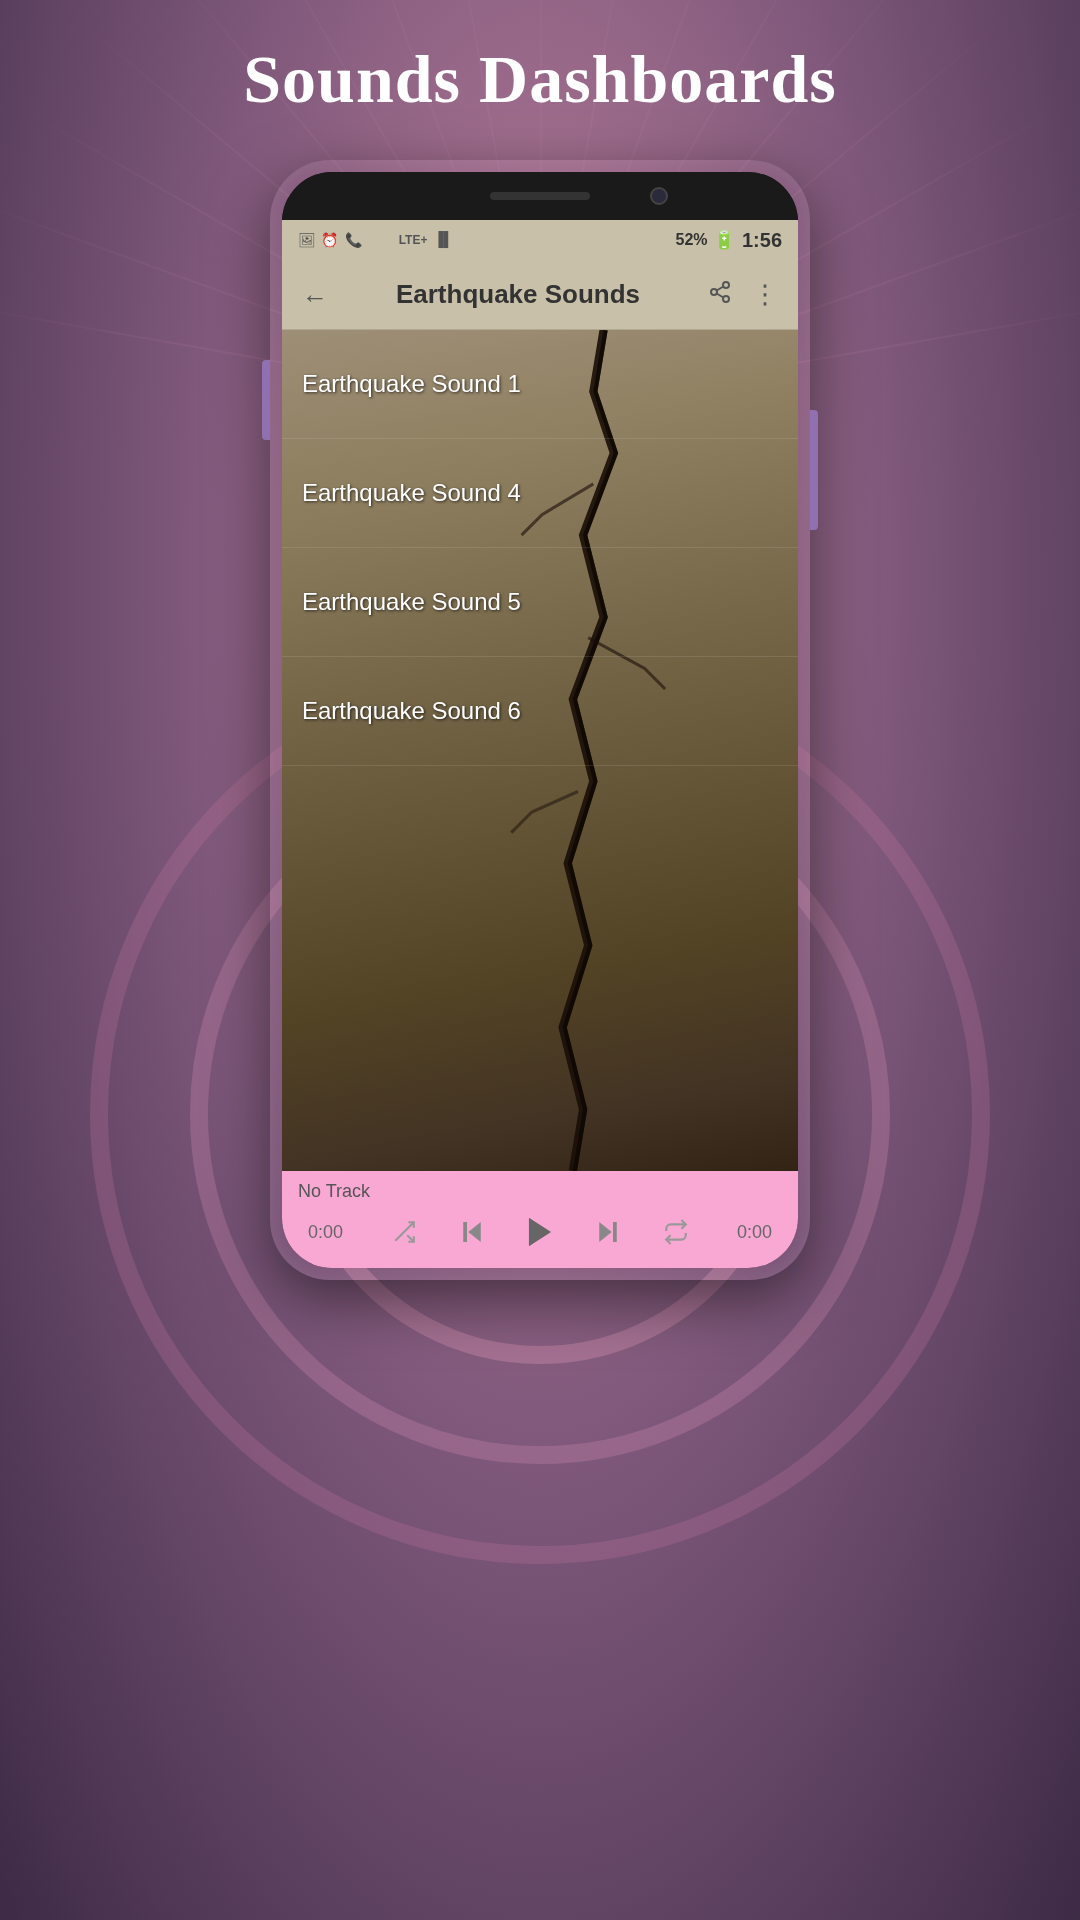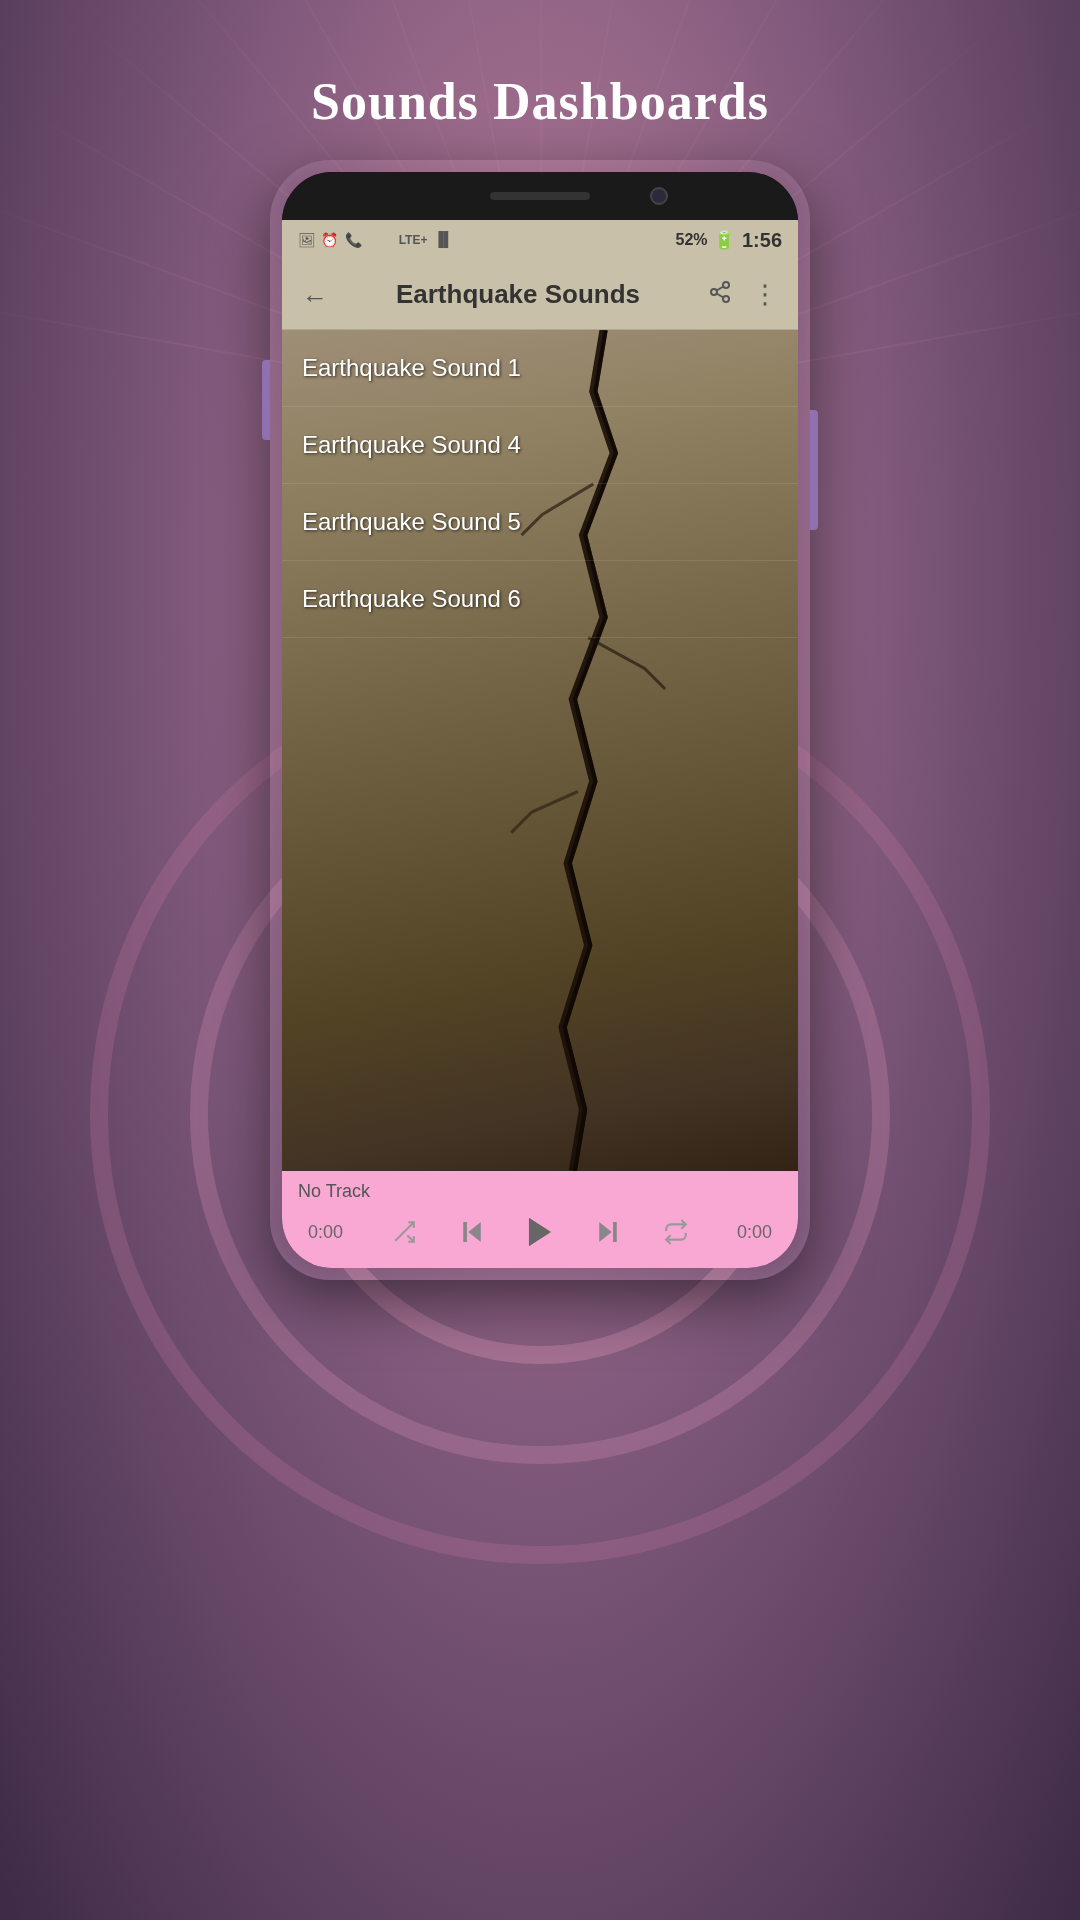--- a/index.html
+++ b/index.html
@@ -56,26 +56,25 @@
       transform: translate(-50%, -50%);
     }
 
     
     .page-title {
       position: absolute;
       top: 40px;
       left: 0; right: 0;
       text-align: center;
       color: white;
-      font-size: 52px;
+      font-size: 68px;
       font-weight: bold;
       font-family: Georgia, serif;
       letter-spacing: 1px;
       z-index: 10;
-      margin-top: 32px;
     }
 
     
     .phone-wrapper {
       position: absolute;
       top: 160px;
       left: 50%;
       transform: translateX(-50%);
       width: 540px;
       height: 1120px;
@@ -233,21 +232,21 @@
       );
     }
 
     .sound-list {
       position: relative;
       z-index: 5;
       padding: 0;
     }
 
     .sound-item {
-      padding: 24px 20px;
+      padding: 40px 20px;
       border-bottom: 1px solid rgba(255,255,255,0.1);
       cursor: pointer;
     }
 
     .sound-item-text {
       font-size: 24px;
       color: white;
       font-family: sans-serif;
       font-weight: 400;
       text-shadow: 1px 1px 3px rgba(0,0,0,0.7);

